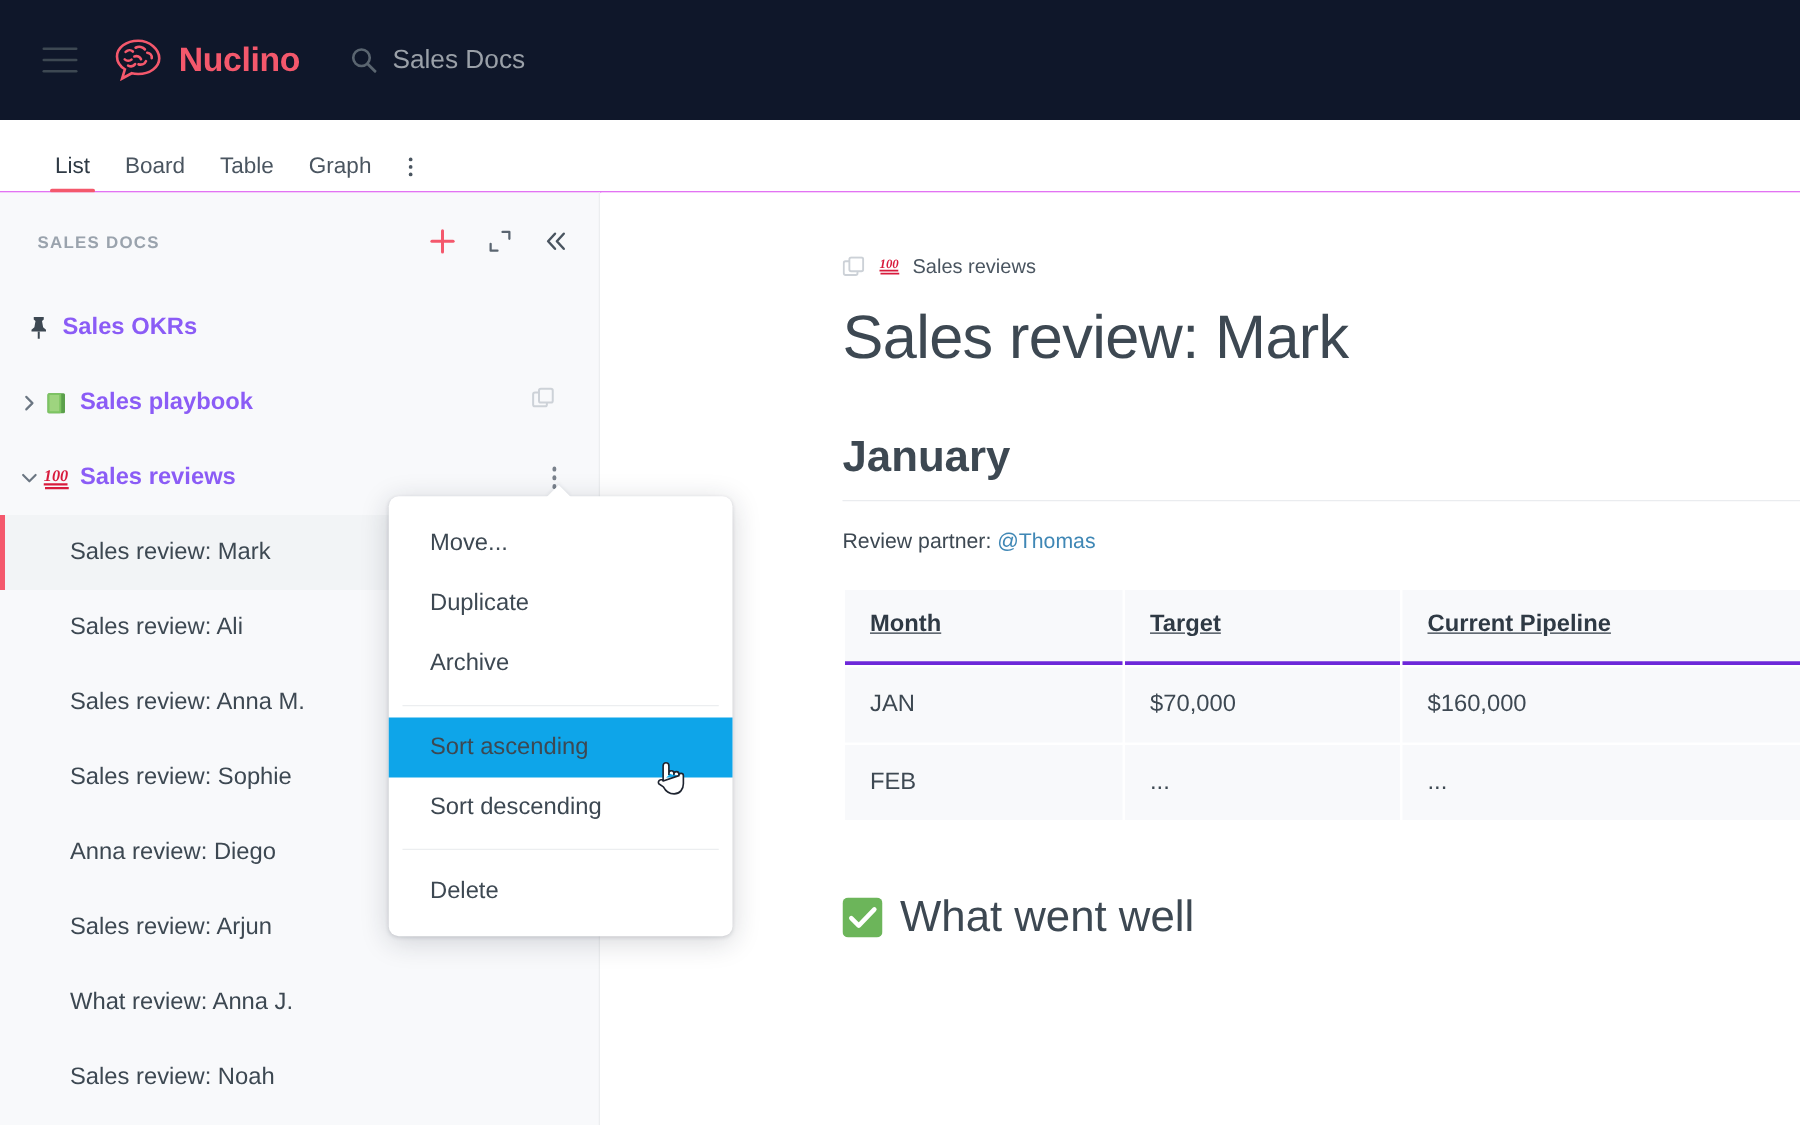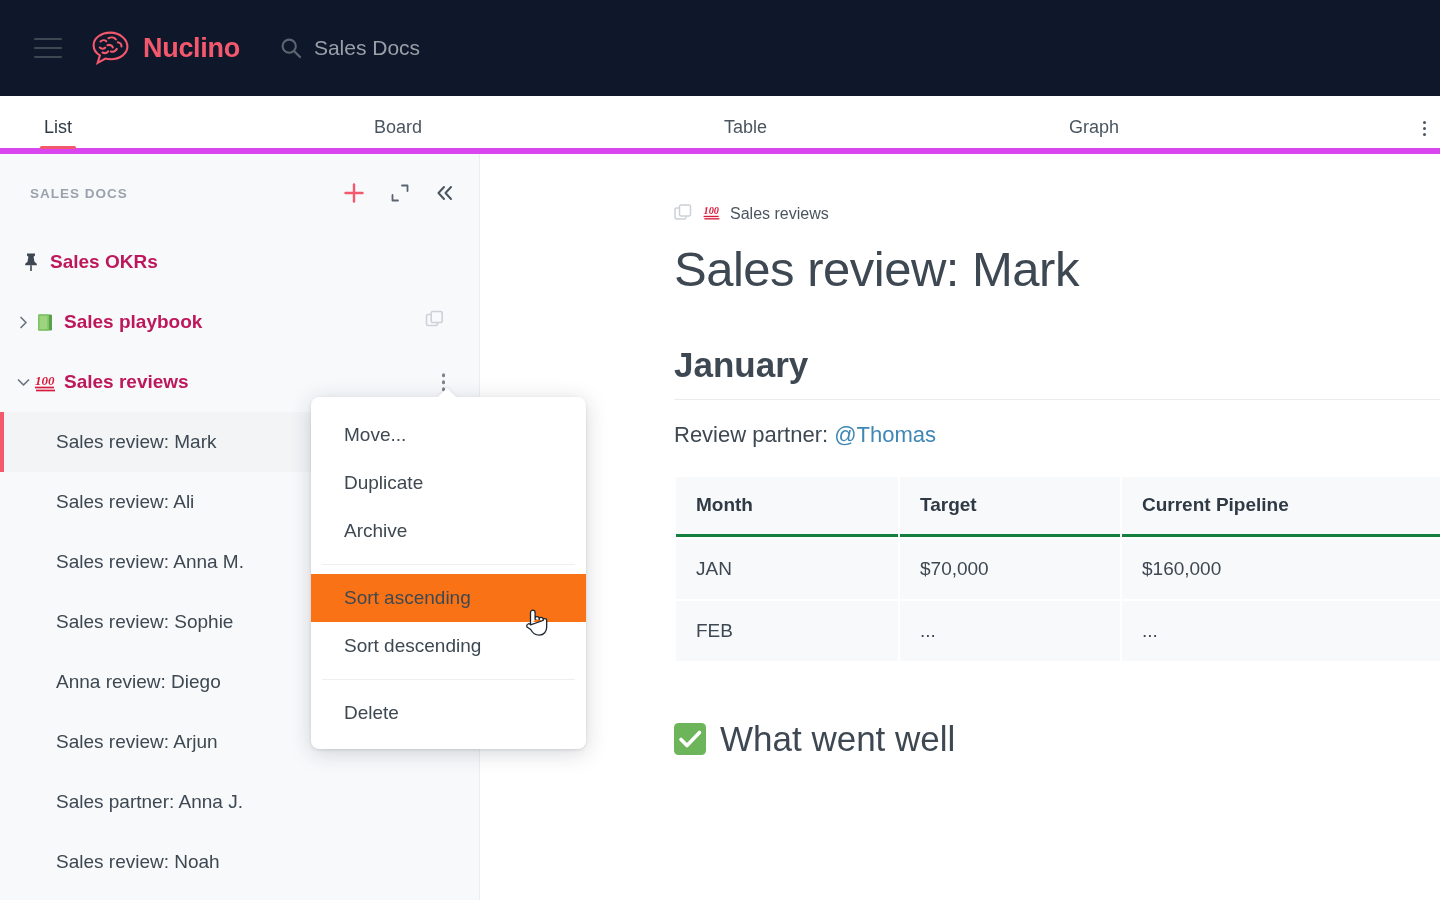--- a/index.html
+++ b/index.html
@@ -31,21 +31,21 @@
   }
 
   .searchbox { display:flex; align-items:center; gap: 12px; margin-left: 40px; cursor: text; }
   .search-icon { width: 22px; height: 22px; display:block; }
   .search-text { font-size: 21px; color: #9aa0a8; }
 
   
   .tabbar {
     position: absolute; left: 0; top: 96px; width: 1440px; height: 58px;
     display: flex; align-items: flex-end; padding-left: 30px;
-    border-bottom: 6px solid #d946ef; background:#fff;justify-content:space-between;
+    border-bottom: 1px solid #d946ef; background:#fff;
   }
   .tab {
     font-size: 18px; color: #4a5560; padding: 0 14px 12px 14px;
     cursor: pointer; position: relative; line-height: 1;
   }
   .tab.active { color: #2f3a45; }
   .tab.active::after {
     content: ""; position: absolute; left: 10px; right: 10px; bottom: -1px;
     height: 3px; background: #f4586c; border-radius: 2px;
   }
@@ -75,21 +75,21 @@
   .sb-row {
     height: 60px; display:flex; align-items:center; position: relative;
     padding-left: 14px; cursor: pointer;
   }
   .sb-caret {
     width: 18px; font-size: 15px; color: #6b7682; display:flex;
     align-items:center; justify-content:center; cursor: pointer;
   }
   .sb-emoji { font-size: 20px; width: 26px; text-align: center; line-height: 1; }
   .sb-emoji svg { display:block; margin: 0 auto; }
-  .sb-label { font-size: 19px; color: #be185d; font-weight: bold; margin-left: 6px; }
+  .sb-label { font-size: 19px; color: #8b5cf6; font-weight: bold; margin-left: 6px; }
   .sb-row .sb-trail { position:absolute; right: 34px; top: 50%; transform: translateY(-50%); cursor:pointer; }
   .dots-v { display:flex; flex-direction:column; gap:3.5px; align-items:center; }
   .dots-v i { width: 3.5px; height: 3.5px; border-radius:50%; background:#7a828c; display:block; }
 
   .sb-pin { width: 26px; display:flex; align-items:center; justify-content:center; }
 
   
   .sb-child {
     height: 60px; display:flex; align-items:center; position: relative;
     padding-left: 56px; cursor: pointer;
@@ -110,21 +110,21 @@
   .ctx::before {
     content: ""; position: absolute; top: -9px; left: 126px;
     border-left: 10px solid transparent; border-right: 10px solid transparent;
     border-bottom: 10px solid #ffffff;
     filter: drop-shadow(0 -2px 1px rgba(25,35,50,0.05));
   }
   .ctx-item {
     height: 48px; display:flex; align-items:center; padding-left: 33px;
     font-size: 19px; color: #3d4852; cursor: pointer; position: relative;
   }
-  .ctx-item.hover { background: #f97316; text-align: center; }
+  .ctx-item.hover { background: #0ea5e9; text-align: center; }
   .ctx-sep { height: 1px; background: #eceef0; margin: 9px 11px; }
 
   .cursor-hand { position:absolute; left: 523px; top: 607px; z-index: 60; pointer-events:none; }
 
   
   .main {
     position: absolute; left: 481px; top: 154px; width: 959px; height: 746px;
     background: #ffffff; overflow: hidden;
   }
   .crumb {
@@ -136,40 +136,40 @@
 
   .doc-title {
     margin: 20px 0 0 193px; font-size: 49px; font-weight: normal;
     color: #3d4852; letter-spacing: -0.5px; line-height: 1.1;
   }
   .h-january {
     margin: 48px 0 0 193px; font-size: 35px; color: #3d4852; font-weight: bold;
   }
   .hr-line { margin: 14px 0 0 193px; width: 766px; height:1px; background:#eaecef; }
   .para {
-    margin: 22px 0 0 193px; font-size: 22px; color: #3d4852;
+    margin: 22px 0 0 193px; font-size: 17px; color: #3d4852;
   }
   .mention { color: #3f87b5; cursor: pointer; }
   .h-kpis {
     margin: 45px 0 0 193px; font-size: 35px; color: #3d4852; font-weight: normal;
   }
 
   
   .tbl {
     margin: 27px 0 0 193px; width: 780px;
     border-collapse: separate; border-spacing: 2px 2px;
     table-layout: fixed;
   }
   .tbl th, .tbl td {
     background: #f8f9fb; height: 60px; padding: 0 0 0 20px;
     text-align: left; font-size: 19px; color: #3d4852; font-weight: normal;
     vertical-align: middle;
   }
   .tbl th { font-weight: bold; color: #2f3a45; }
-  .tbl thead tr th { border-bottom: 3px solid #15803d; }
+  .tbl thead tr th { border-bottom: 3px solid #6d28d9; text-decoration: underline; }
   .tbl col.c1 { width: 222px; }
   .tbl col.c2 { width: 220px; }
   .tbl col.c3 { width: 336px; }
 
   .h-wentwell {
     margin: 56px 0 0 193px; display:flex; align-items:center; gap: 14px;
     font-size: 35px; color: #3d4852;
   }
   .chk-emoji { width: 32px; height: 32px; display:block; }
 </style>
@@ -305,21 +305,21 @@
   <div class="sb-child">
     <span class="txt">Sales review: Sophie</span>
   </div>
   <div class="sb-child">
     <span class="txt">Anna review: Diego</span>
   </div>
   <div class="sb-child">
     <span class="txt">Sales review: Arjun</span>
   </div>
   <div class="sb-child">
-    <span class="txt">Sales partner: Anna J.</span>
+    <span class="txt">What review: Anna J.</span>
   </div>
   <div class="sb-child">
     <span class="txt">Sales review: Noah</span>
   </div>
 </div>
 
 <div class="ctx">
   <div class="ctx-item">Move...</div>
   <div class="ctx-item">Duplicate</div>
   <div class="ctx-item">Archive</div>

